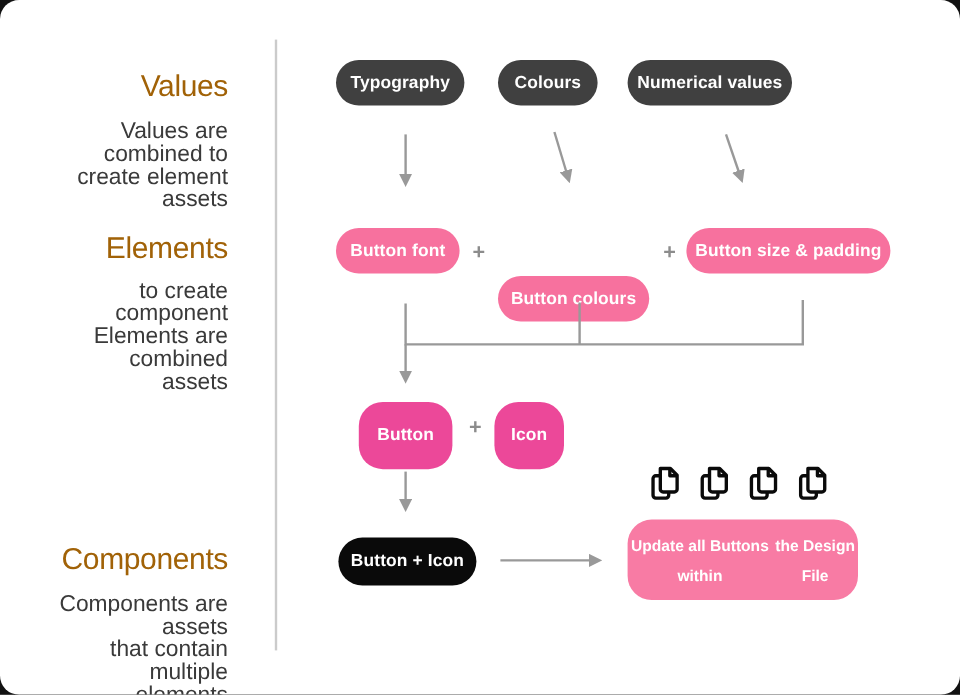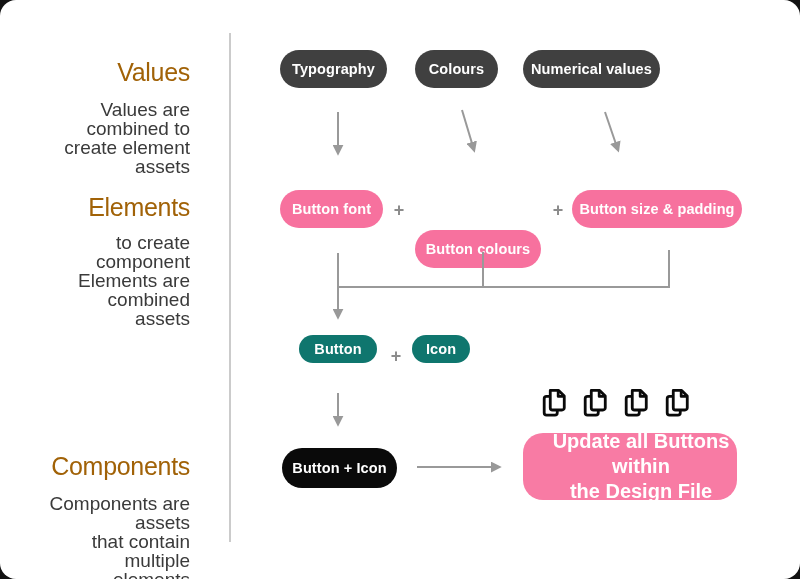--- a/index.html
+++ b/index.html
@@ -36,34 +36,33 @@
   .pill{
     position:absolute;height:38px;
     border-radius:19px;
     display:flex;align-items:center;justify-content:center;
     color:#ffffff;font-weight:bold;font-size:14.5px;
     white-space:nowrap;
     letter-spacing:0.1px;
   }
   .pill.blue{background:#404040;}
   .pill.pink{background:#f7719e;}
-  .pill.purple{background:#0f766e;height:28px;border-radius:20px;}
+  .pill.purple{background:#ec4899;height:56px;border-radius:20px;}
   .pill.black{background:#0a0a0a;height:40px;border-radius:20px;color:#fff;}
   .plus{
     position:absolute;
     color:#8c8c8c;font-weight:bold;font-size:18px;
     transform:translate(-50%,-50%);
   }
   .result-box{
     position:absolute;left:523px;top:433px;width:192px;height:67px;
     background:#f87ba4;border-radius:20px;
-    display:flex;flex-direction:column;align-items:center;justify-content:center;
-    color:#ffffff;font-weight:bold;font-size:20px;line-height:25px;
+    display:flex;flex-direction:row;align-items:center;justify-content:center;
+    color:#ffffff;font-weight:bold;font-size:13px;line-height:25px;
     text-align:center;
-    padding-left:22px;
   }
   .icons-row{
     position:absolute;left:540px;top:387px;width:160px;
     display:flex;gap:13px;align-items:center;
   }
   .overlay{
     position:absolute;left:0;top:0;
     pointer-events:none;
   }
 </style>

